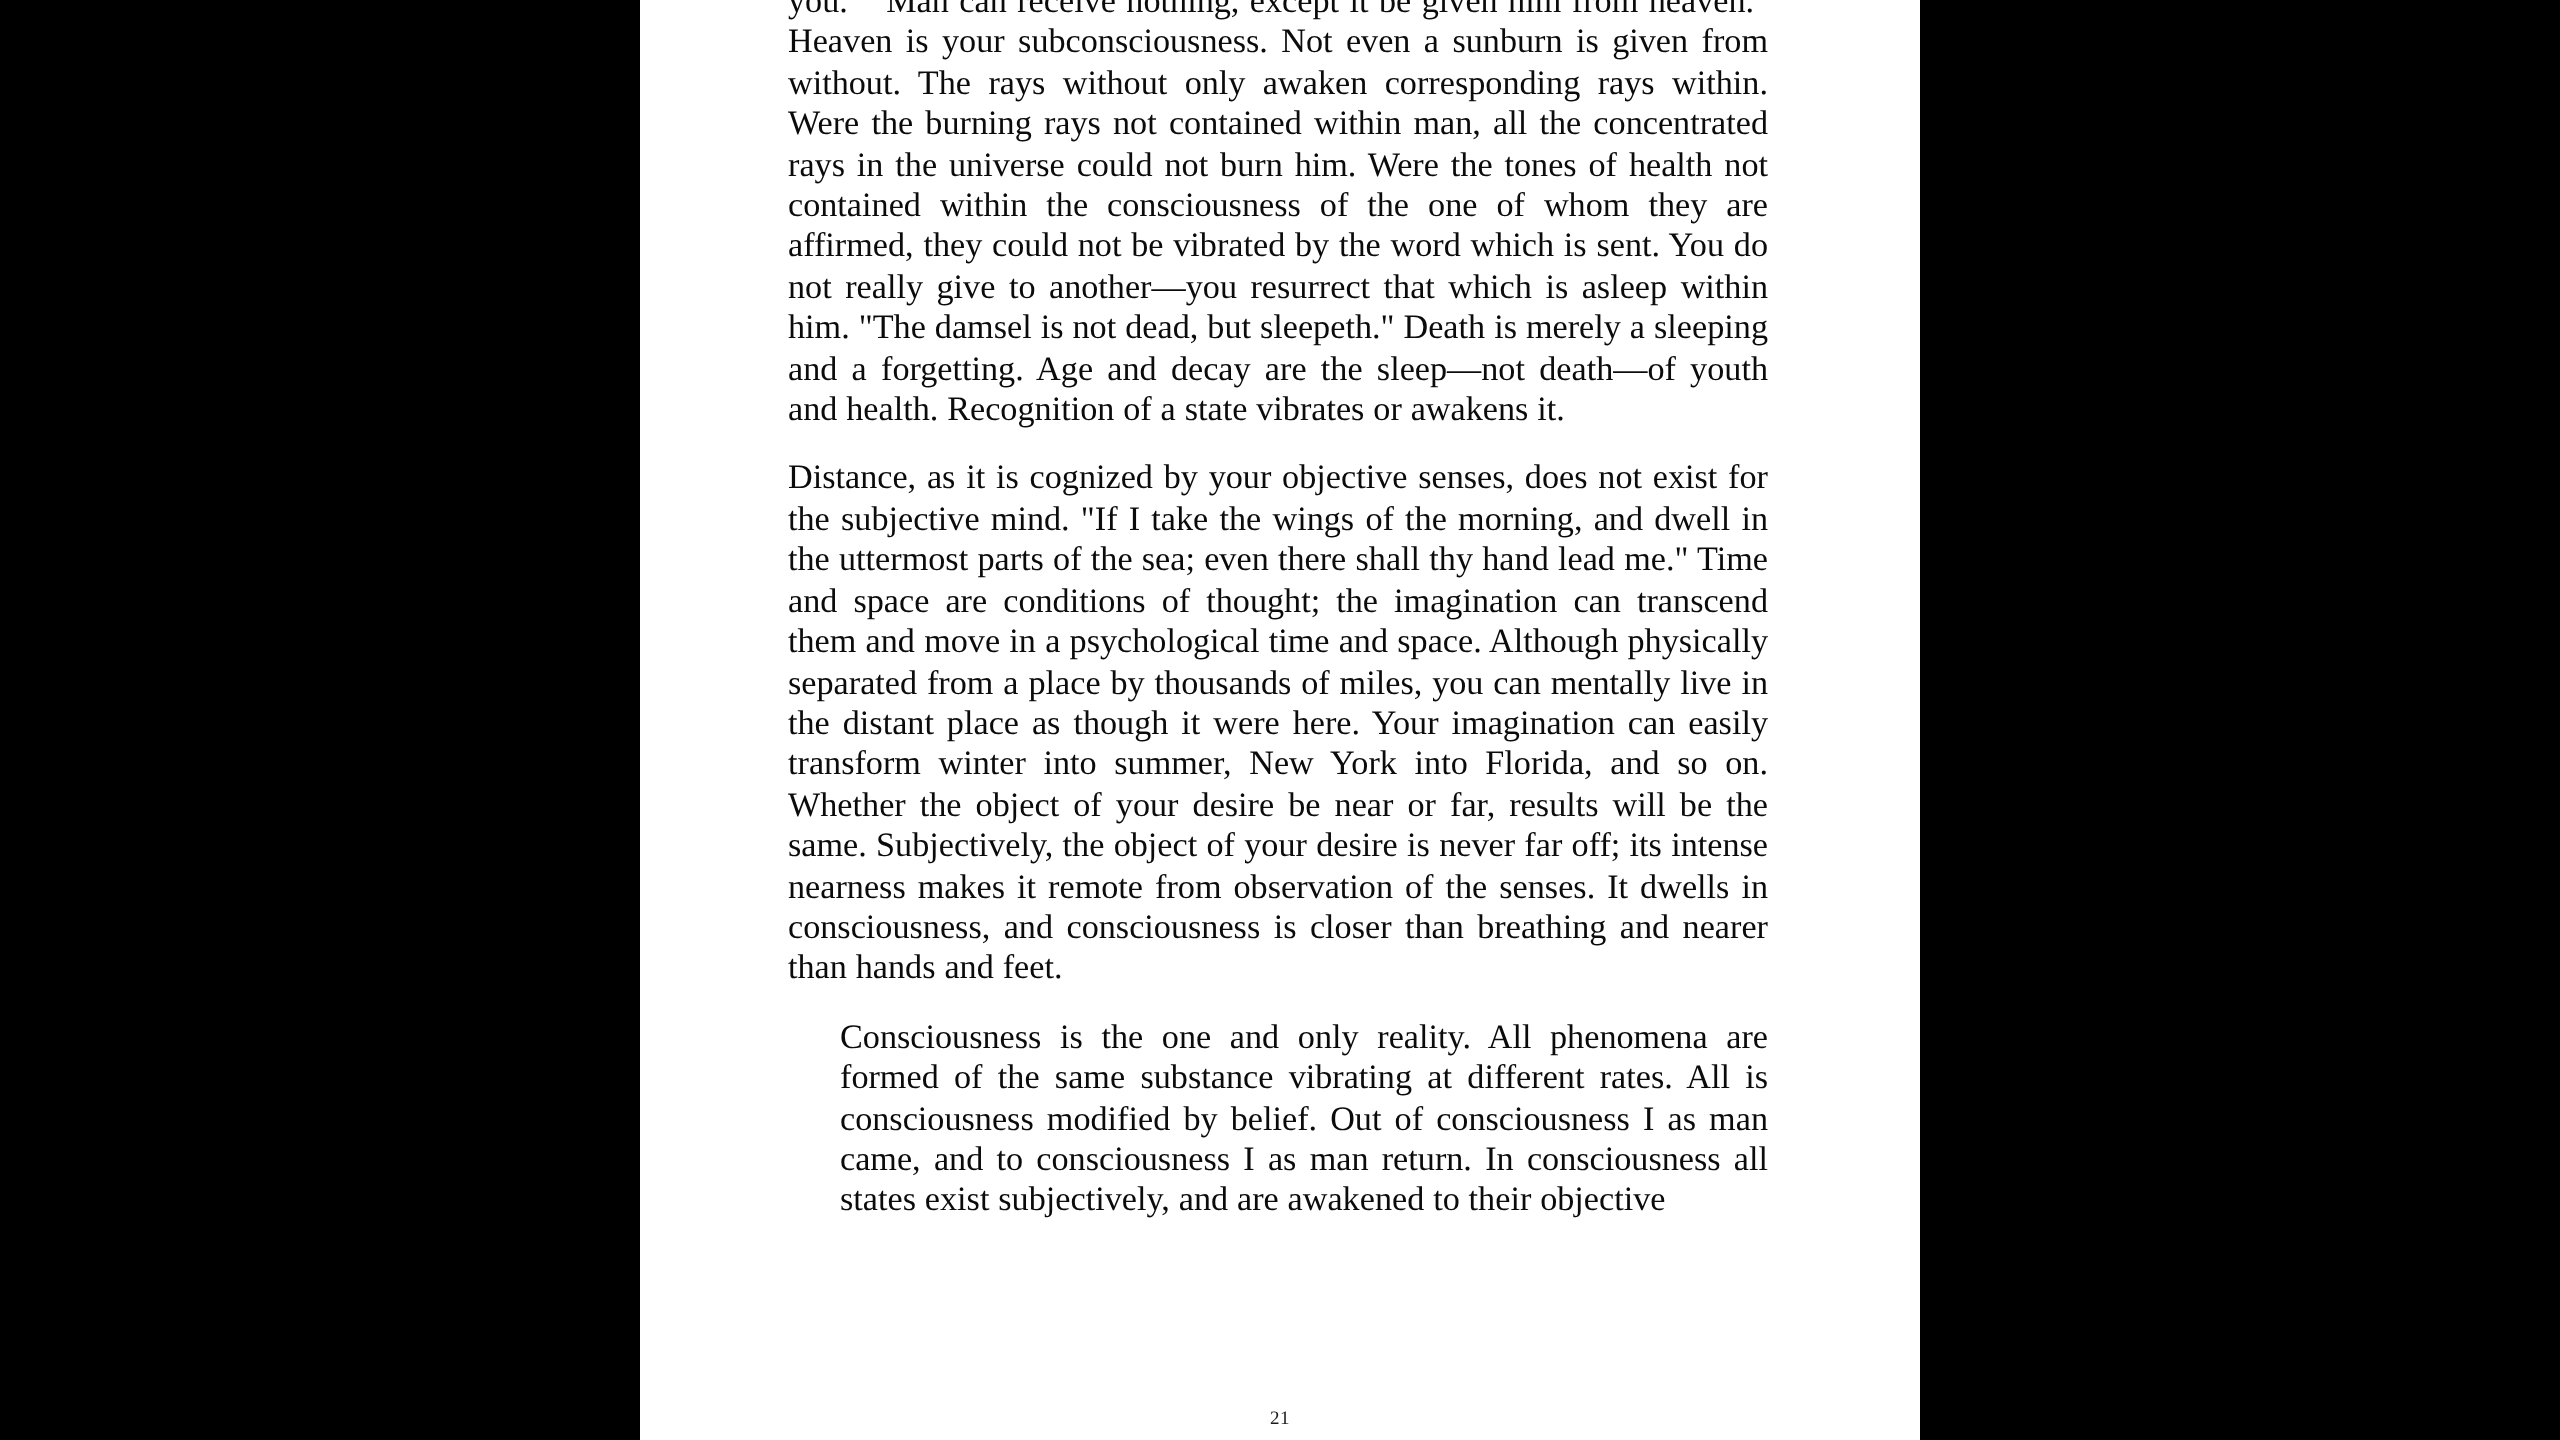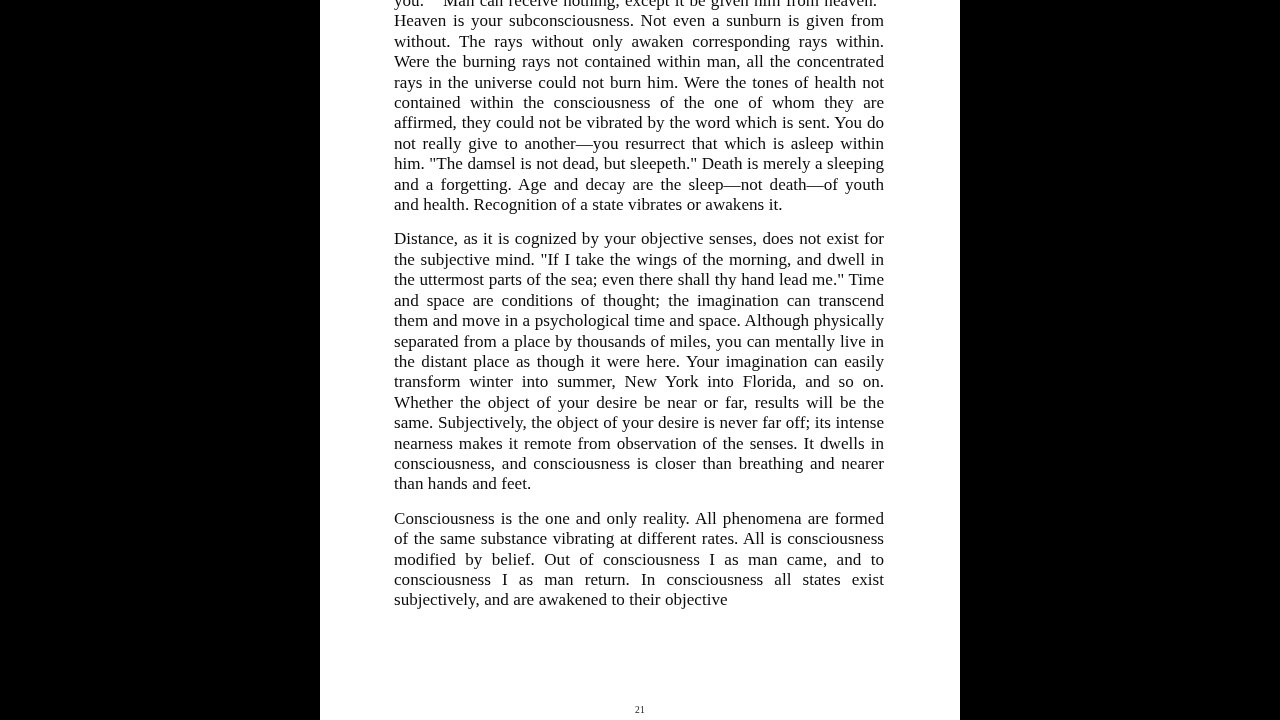--- a/index.html
+++ b/index.html
@@ -49,21 +49,21 @@
     margin: 0 0 14px 0;
     font-size: 17.1px;
     line-height: 20.4px;
     color: #0b0b0b;
     text-align: justify;
     text-justify: inter-word;
     -webkit-hyphens: none;
     hyphens: none;
     word-spacing: 0.01em;
   }
-  .para:last-of-type { margin-bottom: 0; }
+  .para:last-of-type { margin-bottom: 0; margin-left: 26px; }
 
   #page-number {
     position: absolute;
     left: 0;
     top: 704px;
     width: 640px;
     text-align: center;
     font-size: 9.5px;
     line-height: 12px;
     color: #1a1a1a;

